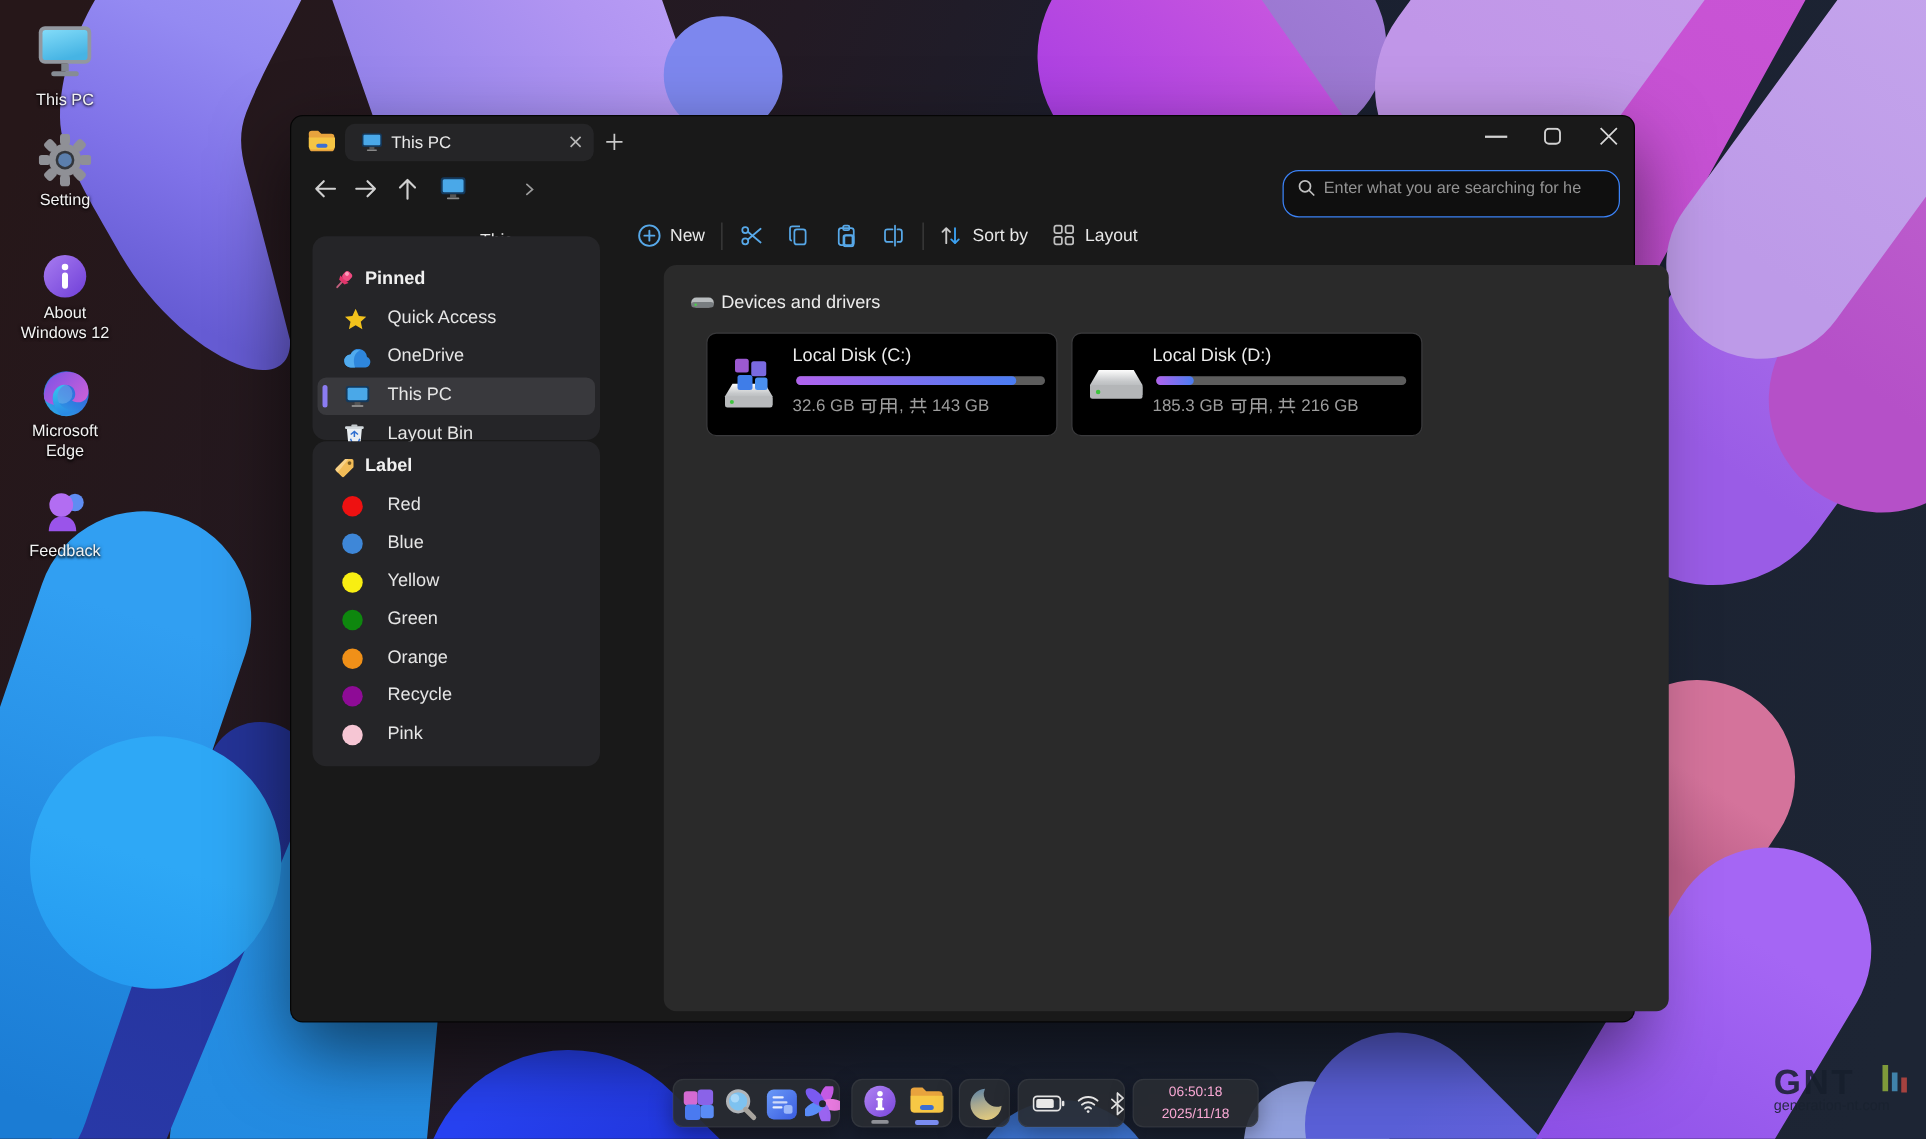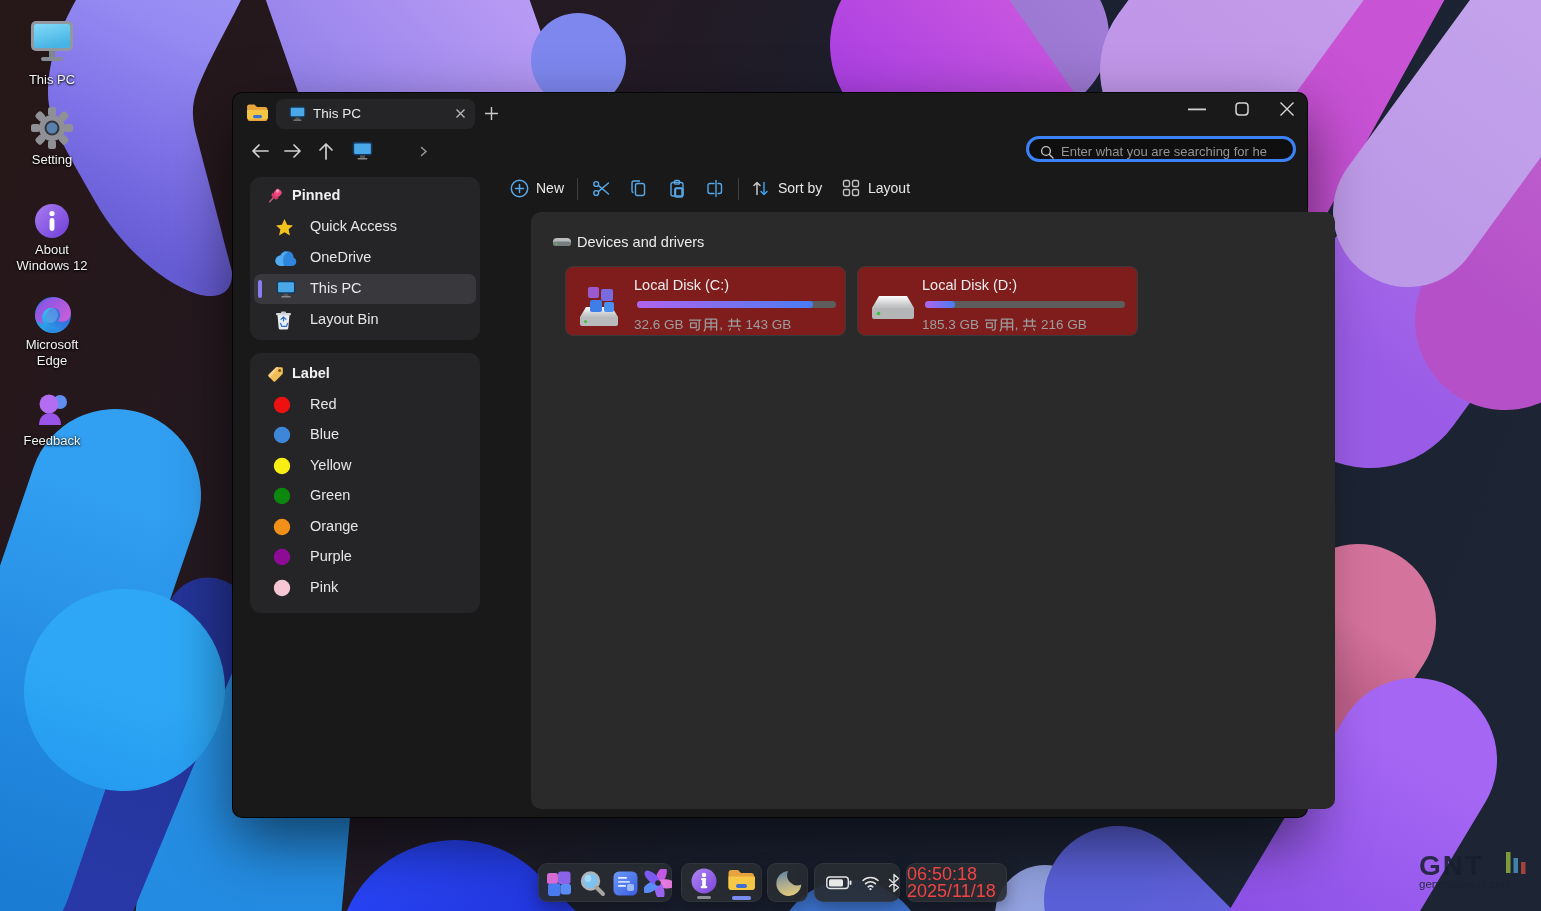--- a/index.html
+++ b/index.html
@@ -4,40 +4,40 @@
 #wp{position:absolute;left:0;top:0;z-index:0;}
 .abs{position:absolute;}
 
 .dlabel{position:absolute;color:#f3f3f3;font-size:13px;text-align:center;text-shadow:0 1px 2px rgba(0,0,0,.9),0 0 3px rgba(0,0,0,.7);line-height:16px;width:104px;left:0;}
 
 #win{position:absolute;left:232px;top:92px;width:1076px;height:726px;background:#191919;border-radius:10px;z-index:2;box-shadow:0 24px 60px rgba(0,0,0,.55);border:1px solid rgba(0,0,0,.8);box-sizing:border-box;}
 #tab{position:absolute;left:43px;top:6px;width:199px;height:30px;background:#252527;border-radius:8px;}
 #tab .tlabel{position:absolute;left:37px;top:7px;color:#e9e9e9;font-size:13.5px;}
 #navrow{position:absolute;left:0;top:36px;width:100%;height:36px;}
 .navtxt{position:absolute;color:#e8e8e8;font-size:14px;margin-top:41px;}
-#search{position:absolute;left:793px;top:7px;width:270px;height:26px;background:#0f0f0f;border:3px solid #3b82f6;border-radius:13px;box-sizing:border-box;}
+#search{position:absolute;left:793px;top:7px;width:270px;height:38px;background:#0f0f0f;border:1px solid #3b82f6;border-radius:13px;box-sizing:border-box;}
 #search span{position:absolute;left:32px;top:5px;color:#949494;font-size:13px;white-space:nowrap;overflow:hidden;width:230px;display:block;}
 .panel{position:absolute;left:17px;width:230px;background:#252528;border-radius:11px;box-sizing:border-box;}
 .prow{position:relative;height:31px;}
 .prow .ic{position:absolute;left:25px;top:6px;}
 .prow .tx{position:absolute;left:60px;top:6px;color:#e6e6e6;font-size:14.5px;}
 .phead .tx{left:42px;font-weight:bold;color:#f0f0f0;}
 .phead .ic{left:16px;}
 #selrow{position:absolute;left:4px;top:0;width:222px;height:30px;background:#39393d;border-radius:7px;}
 #selbar{position:absolute;left:8px;top:6px;width:4px;height:18px;background:#8b7cf2;border-radius:2px;}
 #main{position:absolute;left:258px;top:119px;width:804px;height:597px;background:#2a2a2a;border-radius:10px;margin-left:40px;}
 #toolbar{position:absolute;left:258px;top:78px;width:804px;height:36px;color:#e8e8e8;font-size:14px;}
-.card{position:absolute;top:54px;width:281px;height:70px;background:#7f1d1d;border-radius:8px;border:1px solid #3a3a3c;box-sizing:border-box;}
+.card{position:absolute;top:54px;width:281px;height:83px;background:#000000;border-radius:8px;border:1px solid #3a3a3c;box-sizing:border-box;}
 .ctitle{position:absolute;left:68px;top:10px;color:#ececec;font-size:14.5px;}
 .cbar{position:absolute;left:71px;top:34px;width:199px;height:7px;background:#5d5d5d;border-radius:4px;}
 .cfill{position:absolute;left:0;top:0;height:7px;border-radius:4px;background:linear-gradient(90deg,#b063ee,#4a7df2);}
 .csub{position:absolute;left:68px;top:50px;color:#9d9d9d;font-size:13.5px;display:flex;align-items:center;}
 
 .tbg{position:absolute;top:863px;height:39px;background:rgba(40,43,50,.92);border:1px solid rgba(255,255,255,.055);border-radius:9px;box-sizing:border-box;box-shadow:0 6px 18px rgba(0,0,0,.35);z-index:3;}
-#clockg{color:#ef4444;font-size:18px;line-height:17px;text-align:left;padding-top:2px;}
+#clockg{color:#f9a8d4;font-size:11px;line-height:17px;text-align:center;padding-top:2px;}
 </style></head>
 <body>
 <svg id="wp" width="1541" height="911" viewBox="0 0 1541 911">
 <defs>
 <linearGradient id="bgb" x1="0" y1="150" x2="1541" y2="750" gradientUnits="userSpaceOnUse">
 <stop offset="0" stop-color="#261719"></stop>
         <stop offset="0.33" stop-color="#231a24"></stop>
         <stop offset="0.55" stop-color="#1a2030"></stop>
         <stop offset="1" stop-color="#1d2534"></stop>
 </linearGradient>
@@ -294,21 +294,21 @@
       </svg>
 <div id="search">
 <svg class="abs" style="left:11px;top:6px" width="14" height="14" viewBox="0 0 14 14">
           <circle cx="6" cy="6" r="4.4" stroke="#c0c0c0" stroke-width="1.4" fill="none"></circle>
           <path d="M9.4 9.4 L13 13" stroke="#c0c0c0" stroke-width="1.4" stroke-linecap="round"></path>
         </svg>
 <span>Enter what you are searching for he</span>
 </div>
 </div>
 <div id="sidebar">
-<div class="panel" style="top:84px;height:163px;padding-top:4px">
+<div class="panel" style="top:96px;height:163px;padding-top:20px">
 <div class="prow phead">
 <svg class="ic" width="18" height="18" viewBox="0 0 18 18">
             <g transform="rotate(42 9 9)">
               <path d="M9 10.5 V16.8" stroke="#c2607e" stroke-width="1.5" stroke-linecap="round"></path>
               <path d="M4.6 8.2 h8.8 l-1.5 3.1 h-5.8 Z" fill="#e0356a"></path>
               <rect x="5.6" y="1.2" width="6.8" height="7.4" rx="2.6" fill="#ef4a80"></rect>
               <circle cx="7.6" cy="3.6" r="1.6" fill="#fa9ab8"></circle>
             </g>
           </svg>
 <span class="tx">Pinned</span>
@@ -386,21 +386,21 @@
 <div class="prow" style="height:30.5px">
           <svg class="ic" width="18" height="18" viewBox="0 0 18 18" style="left:23px">
             <circle cx="9" cy="9" r="8.2" fill="#f09018"></circle>
           </svg>
           <span class="tx">Orange</span>
         </div>
 <div class="prow" style="height:30.5px">
           <svg class="ic" width="18" height="18" viewBox="0 0 18 18" style="left:23px">
             <circle cx="9" cy="9" r="8.2" fill="#8e0b96"></circle>
           </svg>
-          <span class="tx">Purple</span>
+          <span class="tx">Recycle</span>
         </div>
 <div class="prow" style="height:30.5px">
           <svg class="ic" width="18" height="18" viewBox="0 0 18 18" style="left:23px">
             <circle cx="9" cy="9" r="8.2" fill="#f6c6d4"></circle>
           </svg>
           <span class="tx">Pink</span>
         </div>
 </div>
 </div>
 <div id="toolbar">

